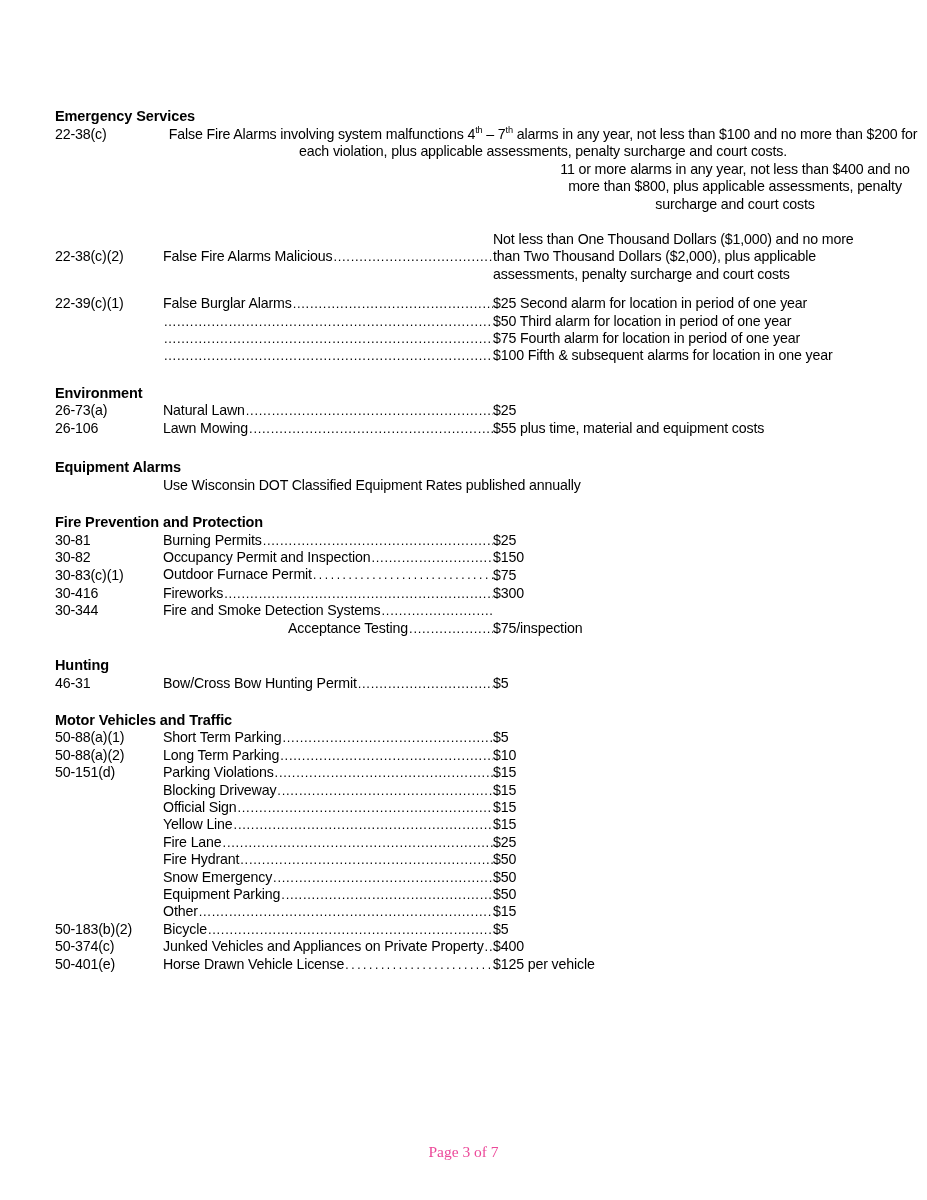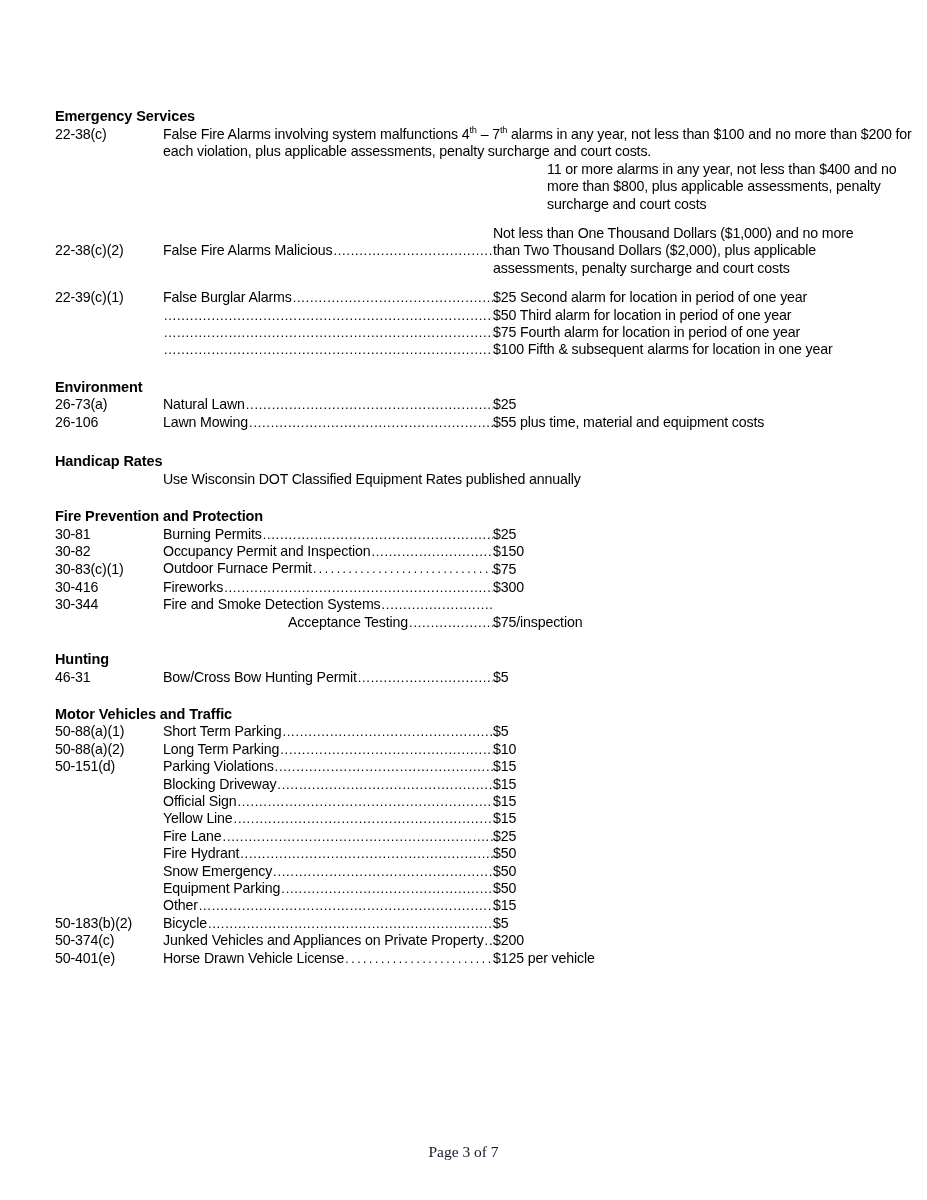--- a/index.html
+++ b/index.html
@@ -83,20 +83,21 @@
   .blockrow {
     display: flex;
     align-items: flex-start;
     font-size: 14.2px;
     line-height: 17.5px;
     letter-spacing: -0.15px;
   }
   .blockrow .para {
     flex: 1 1 auto;
     width: 385px;
+    text-align: center;
   }
   .blockrow .para div { white-space: normal; }
   sup {
     font-size: 9.2px;
     vertical-align: super;
     line-height: 0;
   }
 
   
   .plainrow {
@@ -121,31 +122,31 @@
   }
 
   .footer {
     position: absolute;
     left: 0;
     top: 1143px;
     width: 927px;
     text-align: center;
     font-family: "Liberation Serif", serif;
     font-size: 15.5px;
-    color: #0f172a;
+    color: #ec4899;
   }
 </style>
 </head>
 <body>
 
 <div class="page">
   <div class="content" id="body-root">
       <div class="sec">
         <div class="sec-head">Emergency Services</div>
-        <div class="blockrow" style="margin-bottom: 12px;">
+        <div class="blockrow" style="margin-bottom: 18px;">
           <div class="code">22-38(c)</div>
           <div class="para">
             <div style="width: 760px; text-indent: 0px;">False Fire Alarms involving system malfunctions 4<sup>th</sup> – 7<sup>th</sup> alarms in any year, not less than $100 and no more than $200 for each violation, plus applicable assessments, penalty surcharge and court costs.</div>
             <div style="margin-left: 384px; width: 376px;">11 or more alarms in any year, not less than $400 and no more than $800, plus applicable assessments, penalty surcharge and court costs</div>
           </div>
         </div>
         <div class="row" style="margin-bottom: 12px;">
           <div class="code">22-38(c)(2)</div>
           <div class="mid">
             <span class="desc">False Fire Alarms Malicious</span>
@@ -201,21 +202,21 @@
           <div class="code">26-106</div>
           <div class="mid">
             <span class="desc">Lawn Mowing </span>
             <span class="leader">..........................................................................................</span>
           </div>
           <div class="val nowrap">$55 plus time, material and equipment costs</div>
         </div>
       </div>
       <div class="gap-md" style="height: 22px;"></div>
       <div class="sec">
-        <div class="sec-head">Handicap Rates</div>
+        <div class="sec-head">Equipment Alarms</div>
         <div class="plainrow">Use Wisconsin DOT Classified Equipment Rates published annually</div>
       </div>
       <div class="gap-md" style="height: 20px;"></div>
       <div class="sec">
         <div class="sec-head">Fire Prevention and Protection</div>
         <div class="row">
           <div class="code">30-81</div>
           <div class="mid">
             <span class="desc">Burning Permits</span>
             <span class="leader">..........................................................................................</span>
@@ -373,21 +374,21 @@
             <span class="leader">..........................................................................................</span>
           </div>
           <div class="val nowrap">$5</div>
         </div>
         <div class="row">
           <div class="code">50-374(c)</div>
           <div class="mid">
             <span class="desc">Junked Vehicles and Appliances on Private Property </span>
             <span class="leader">........</span>
           </div>
-          <div class="val nowrap">$200</div>
+          <div class="val nowrap">$400</div>
         </div>
         <div class="row">
           <div class="code">50-401(e)</div>
           <div class="mid">
             <span class="desc">Horse Drawn Vehicle License</span>
             <span class="leader wide">..........................................................................................</span>
           </div>
           <div class="val nowrap">$125 per vehicle</div>
         </div>
       </div>

